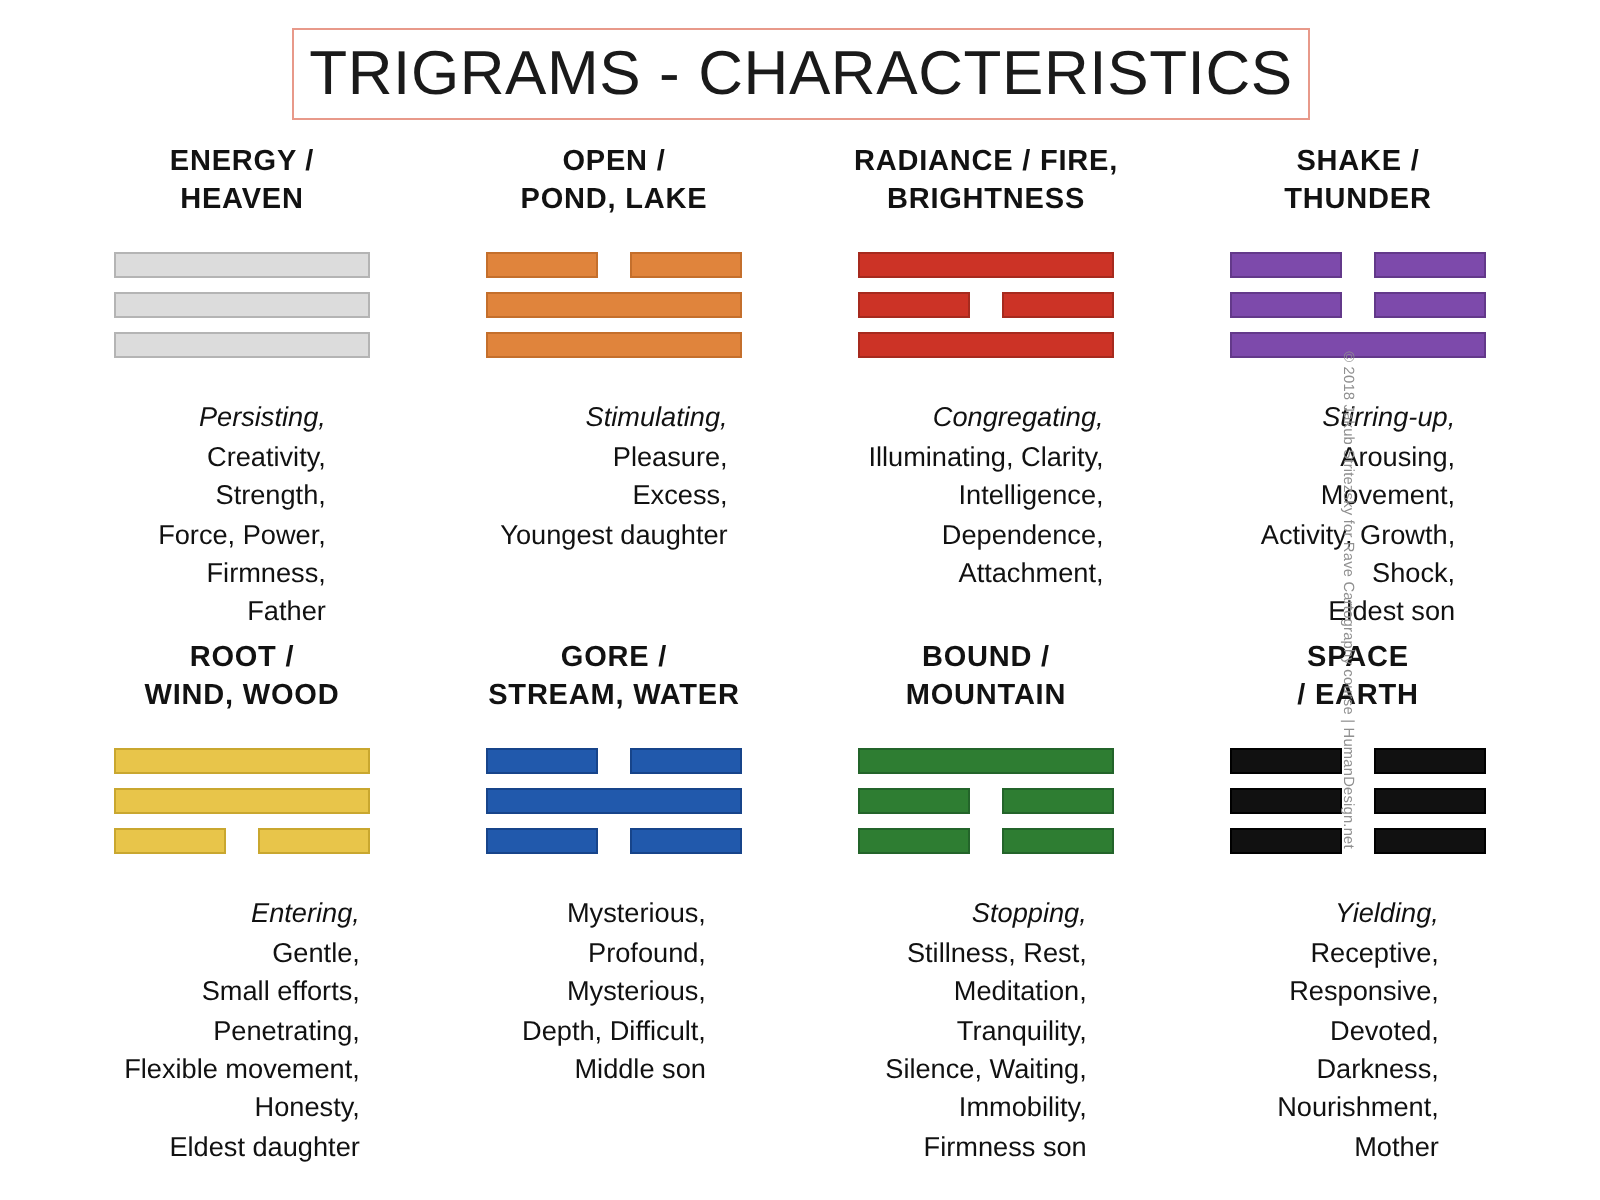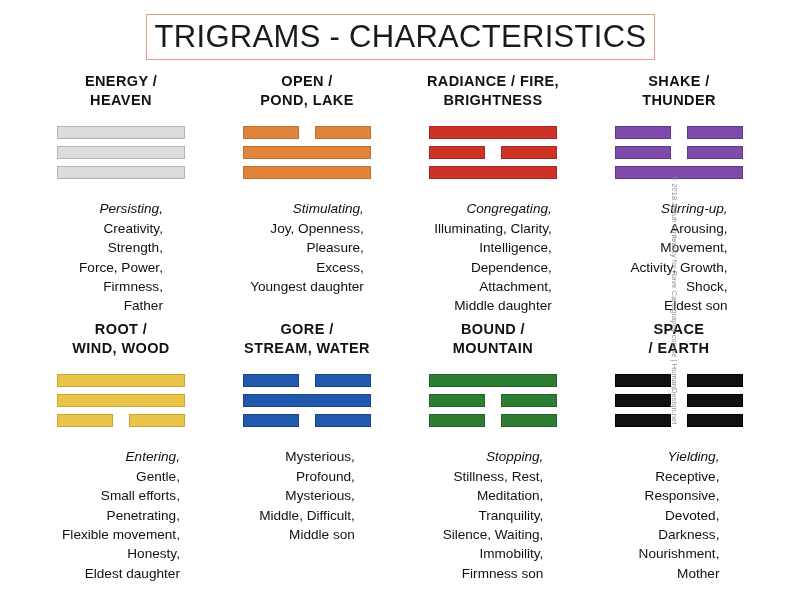--- a/index.html
+++ b/index.html
@@ -173,21 +173,20 @@
             </div>
             <div class="tri-line solid">
               <div class="seg" style="background: rgb(224, 132, 60); border: 1px solid rgb(196, 111, 44);"></div>
             </div>
             <div class="tri-line solid">
               <div class="seg" style="background: rgb(224, 132, 60); border: 1px solid rgb(196, 111, 44);"></div>
             </div>
           </div>
           <div class="keywords">
             <div class="lead">Stimulating,</div>
-            <div>Joy, Openness,</div>
             <div>Pleasure,</div>
             <div>Excess,</div>
             <div>Youngest daughter</div>
           </div>
         </div>
         <div class="cell">
           <div class="cell-title">
             <div>RADIANCE / FIRE,</div>
             <div>BRIGHTNESS</div>
           </div>
@@ -202,21 +201,20 @@
             <div class="tri-line solid">
               <div class="seg" style="background: rgb(204, 51, 38); border: 1px solid rgb(166, 42, 30);"></div>
             </div>
           </div>
           <div class="keywords">
             <div class="lead">Congregating,</div>
             <div>Illuminating, Clarity,</div>
             <div>Intelligence,</div>
             <div>Dependence,</div>
             <div>Attachment,</div>
-            <div>Middle daughter</div>
           </div>
         </div>
         <div class="cell">
           <div class="cell-title">
             <div>SHAKE /</div>
             <div>THUNDER</div>
           </div>
           <div class="trigram">
             <div class="tri-line broken">
               <div class="seg" style="background: rgb(125, 74, 171); border: 1px solid rgb(99, 57, 138);"></div>
@@ -283,21 +281,21 @@
             </div>
             <div class="tri-line broken">
               <div class="seg" style="background: rgb(33, 89, 172); border: 1px solid rgb(23, 68, 138);"></div>
               <div class="seg" style="background: rgb(33, 89, 172); border: 1px solid rgb(23, 68, 138);"></div>
             </div>
           </div>
           <div class="keywords">
             <div>Mysterious,</div>
             <div>Profound,</div>
             <div>Mysterious,</div>
-            <div>Middle, Difficult,</div>
+            <div>Depth, Difficult,</div>
             <div>Middle son</div>
           </div>
         </div>
         <div class="cell">
           <div class="cell-title">
             <div>BOUND /</div>
             <div>MOUNTAIN</div>
           </div>
           <div class="trigram">
             <div class="tri-line solid">

